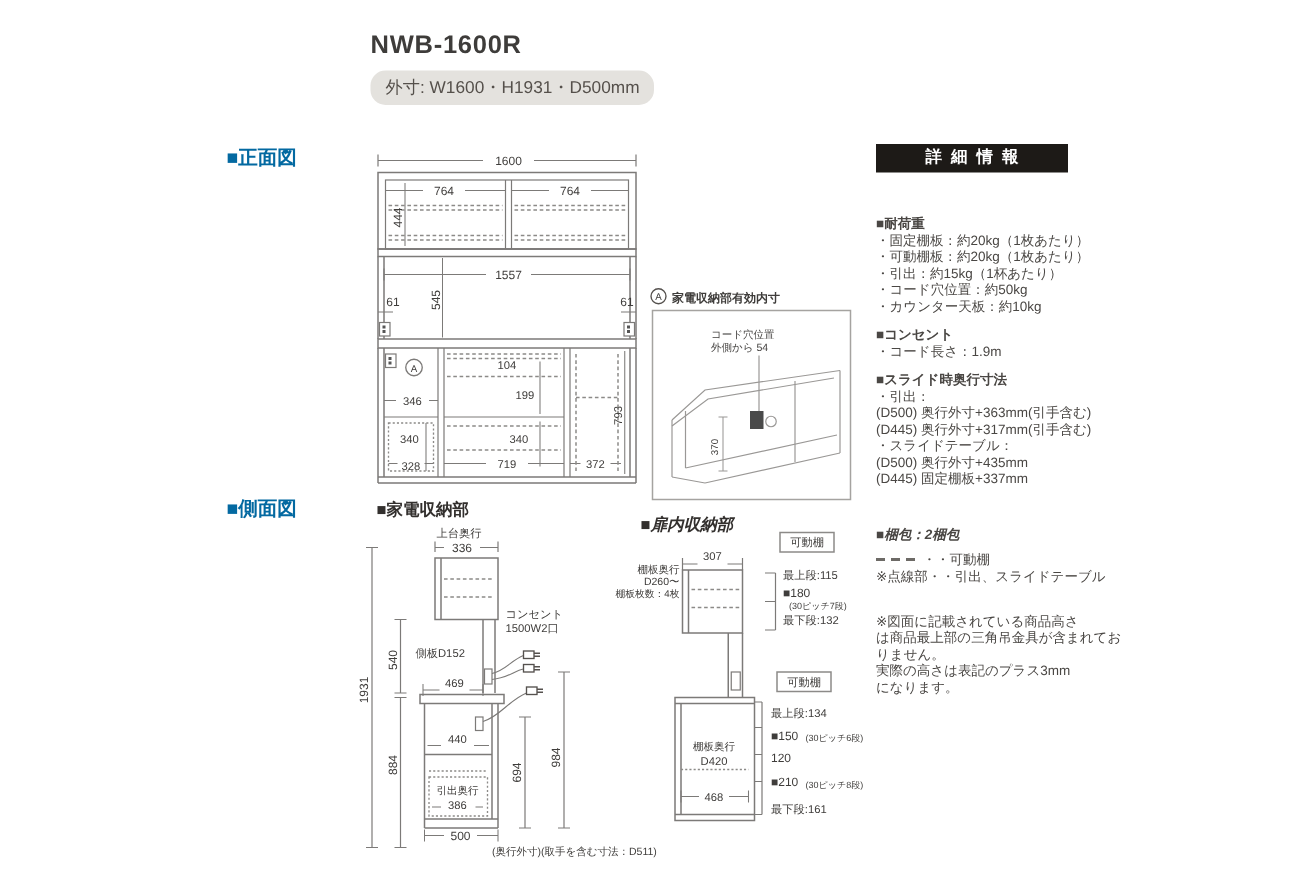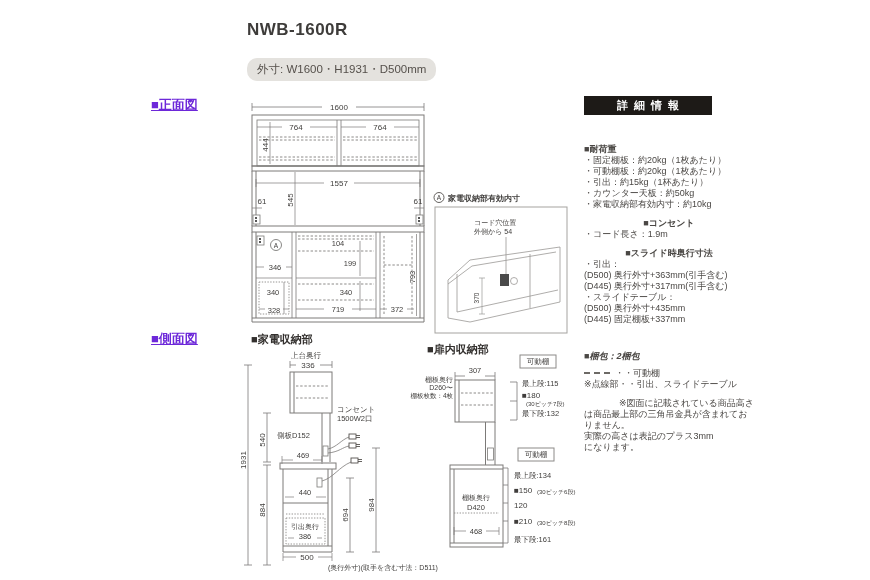--- a/index.html
+++ b/index.html
@@ -2,45 +2,45 @@
 <html><head>
 <meta charset="utf-8">
 <style>
   * { margin:0; padding:0; box-sizing:border-box; }
   html,body { background:#ffffff; }
   body { font-family:"Liberation Sans","DejaVu Sans",sans-serif; }
   .canvas { position:relative; width:760px; height:580px; background:#ffffff; overflow:hidden; }
   .abs { position:absolute; }
   .title { font-size:17px; font-weight:600; color:#3e3c3a; letter-spacing:.5px; }
   .dims-badge { background:#e4e2de; color:#55504b; font-size:11.5px; padding:4px 10px; display:inline-block; }
-  .sec-label { font-size:13px; font-weight:700; color:#6d28d9;text-decoration:underline; }
+  .sec-label { font-size:13px; font-weight:700; color:#0369a1; }
   .sub-label { font-size:11px; font-weight:700; color:#33302e; }
   svg text { font-family:"Liberation Sans","DejaVu Sans",sans-serif; fill:#3f3d3b; }
   .details { width:170px; font-size:9px; color:#4a4744; line-height:11px; }
   .dp-header { background:#1d1a17; color:#ffffff; font-size:11px; font-weight:700; text-align:center; letter-spacing:6px; padding:4px 0 4px 6px; width:128px; margin-bottom:1px; }
   .dp-title { font-weight:700;margin-top:29px; }
   .dp-line { white-space:nowrap; }
-  .mt8 { margin-top:8px;text-align:center; }
+  .mt8 { margin-top:8px; }
   .mt26 { margin-top:26px;font-style:italic; }
   .mt6 { margin-top:6px; }
-  .mt9 { margin-top:8px;text-align:right; }
+  .mt9 { margin-top:19px; }
   .swatch { display:inline-block; width:26px; height:0; border-top:2px dashed #6d6a66; margin-right:5px; vertical-align:2px; }
 </style>
 </head>
 <body>
 
 <div class="canvas">
 
   <div class="abs title" style="left:247px; top:20px;">NWB-1600R</div>
-  <div class="abs dims-badge" style="left:247px; top:58px;border-radius:10px;">外寸: W1600・H1931・D500mm</div>
+  <div class="abs dims-badge" style="left:247px; top:47px;border-radius:10px;">外寸: W1600・H1931・D500mm</div>
 
   <div class="abs sec-label" style="left:151px; top:96px;">■正面図</div>
   <div class="abs sec-label" style="left:151px; top:330px;">■側面図</div>
   <div class="abs sub-label" style="left:251px; top:332px;">■家電収納部</div>
-  <div class="abs sub-label" style="left:427px; top:342px;">■扉内収納部</div>
+  <div class="abs sub-label" style="left:427px; top:342px;font-style:italic;">■扉内収納部</div>
 
   <svg class="abs" style="left:240px; top:96px;" width="200" height="240" viewBox="0 0 200 240">
     <g stroke="#7c7a78" stroke-width="1" fill="none">
       <path d="M12 7 V15 M184 7 V15 M12 11 H82 M116 11 H184" stroke-width="0.8"></path>
       <rect x="12" y="19" width="172" height="51"></rect>
       <rect x="17" y="24" width="162" height="46" stroke-width="0.8"></rect>
       <path d="M97 24 V70 M101 24 V70" stroke-width="0.8"></path>
       <path d="M17 31 H42 M70 31 H97 M101 31 H126 M154 31 H179" stroke-width="0.7"></path>
       <path d="M30 26 V68" stroke-width="0.7"></path>
       <rect x="12" y="70" width="172" height="5"></rect>
@@ -224,22 +224,22 @@
       <text x="104" y="202">最下段:161</text>
     </g>
   </svg>
 
   <div class="abs details" style="left:584px; top:96px;">
     <div class="dp-header">詳細情報</div>
     <div class="dp-line dp-title">■耐荷重</div>
     <div class="dp-line">・固定棚板：約20kg（1枚あたり）</div>
     <div class="dp-line">・可動棚板：約20kg（1枚あたり）</div>
     <div class="dp-line">・引出：約15kg（1杯あたり）</div>
-    <div class="dp-line">・カウンター天板：約50kg</div>
-    <div class="dp-line">・家電収納部有効内寸：約10kg</div>
+    <div class="dp-line">・コード穴位置：約50kg</div>
+    <div class="dp-line">・カウンター天板：約10kg</div>
     <div class="dp-line dp-title mt8">■コンセント</div>
     <div class="dp-line">・コード長さ：1.9m</div>
     <div class="dp-line dp-title mt8">■スライド時奥行寸法</div>
     <div class="dp-line">・引出：</div>
     <div class="dp-line">(D500) 奥行外寸+363mm(引手含む)</div>
     <div class="dp-line">(D445) 奥行外寸+317mm(引手含む)</div>
     <div class="dp-line">・スライドテーブル：</div>
     <div class="dp-line">(D500) 奥行外寸+435mm</div>
     <div class="dp-line">(D445) 固定棚板+337mm</div>
     <div class="dp-line dp-title mt26">■梱包：2梱包</div>

